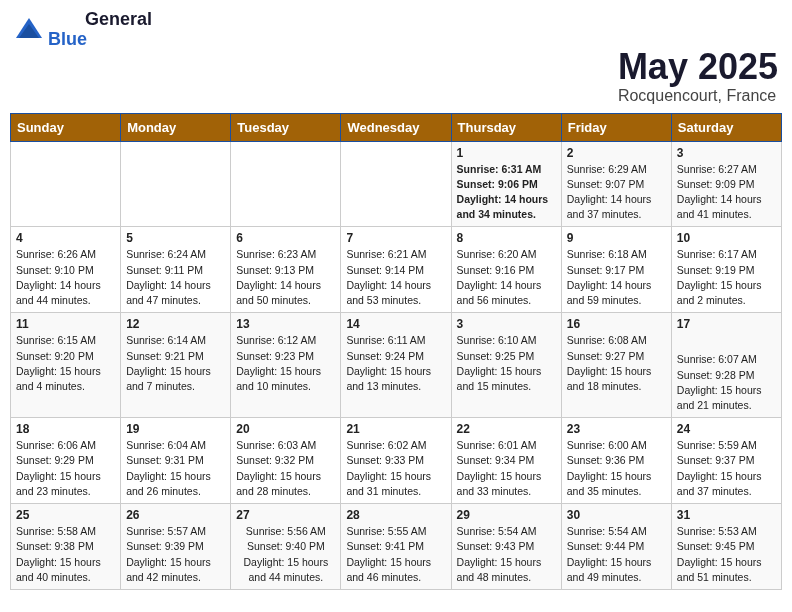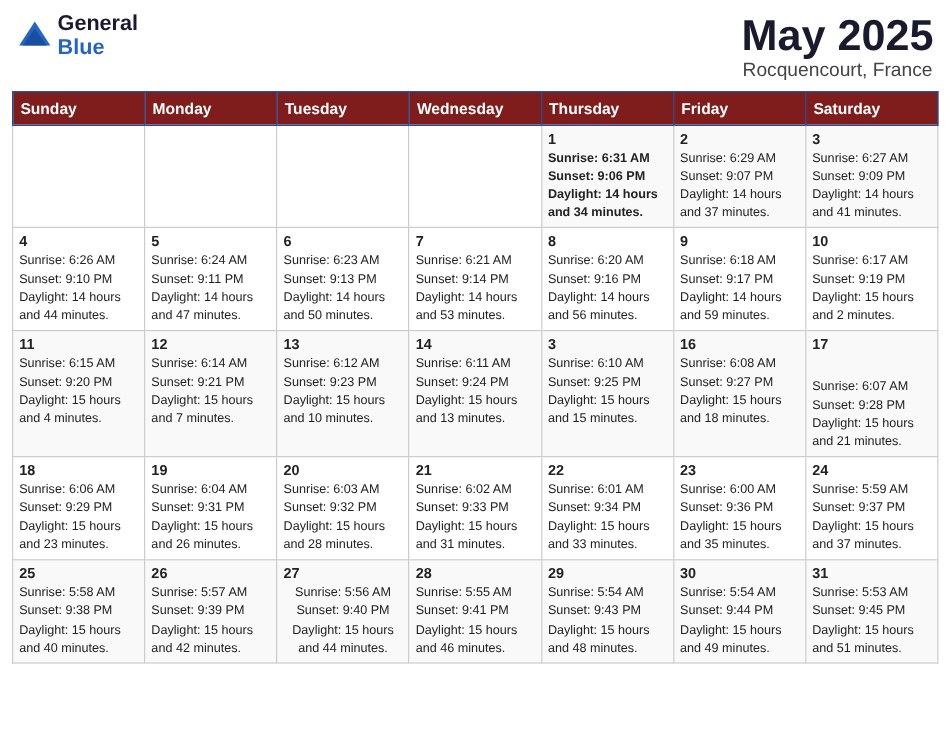--- a/index.html
+++ b/index.html
@@ -23,51 +23,53 @@
     }
     .logo-text {
       display: flex;
       flex-direction: column;
       line-height: 1.1;
     }
     .logo-general {
       font-size: 18px;
       font-weight: bold;
       color: #1a1a2e;
+      margin-left: 37px;
     }
     .logo-blue {
       font-size: 18px;
       font-weight: bold;
       color: #2563c7;
     }
     .logo-icon {
       width: 30px;
       height: 28px;
       margin-right: 4px;
     }
     .title-block {
-      text-align: center;
+      text-align: left;
+      margin-top: 37px;
     }
     .month-title {
       font-size: 36px;
       font-weight: bold;
       color: #1a1a2e;
       line-height: 1.1;
     }
     .location {
       font-size: 16px;
       color: #444;
     }
     table {
       width: 100%;
       border-collapse: collapse;
       border: 1px solid #ccc;
     }
     thead tr th {
-      background-color: #7f1d1d;
+      background-color: #a16207;
       color: #fff;
       font-size: 13px;
       font-weight: bold;
       text-align: left;
       padding: 6px 6px;
       border: 1px solid #1a4fa0;
     }
     tbody tr td {
       vertical-align: top;
       border: 1px solid #ccc;

